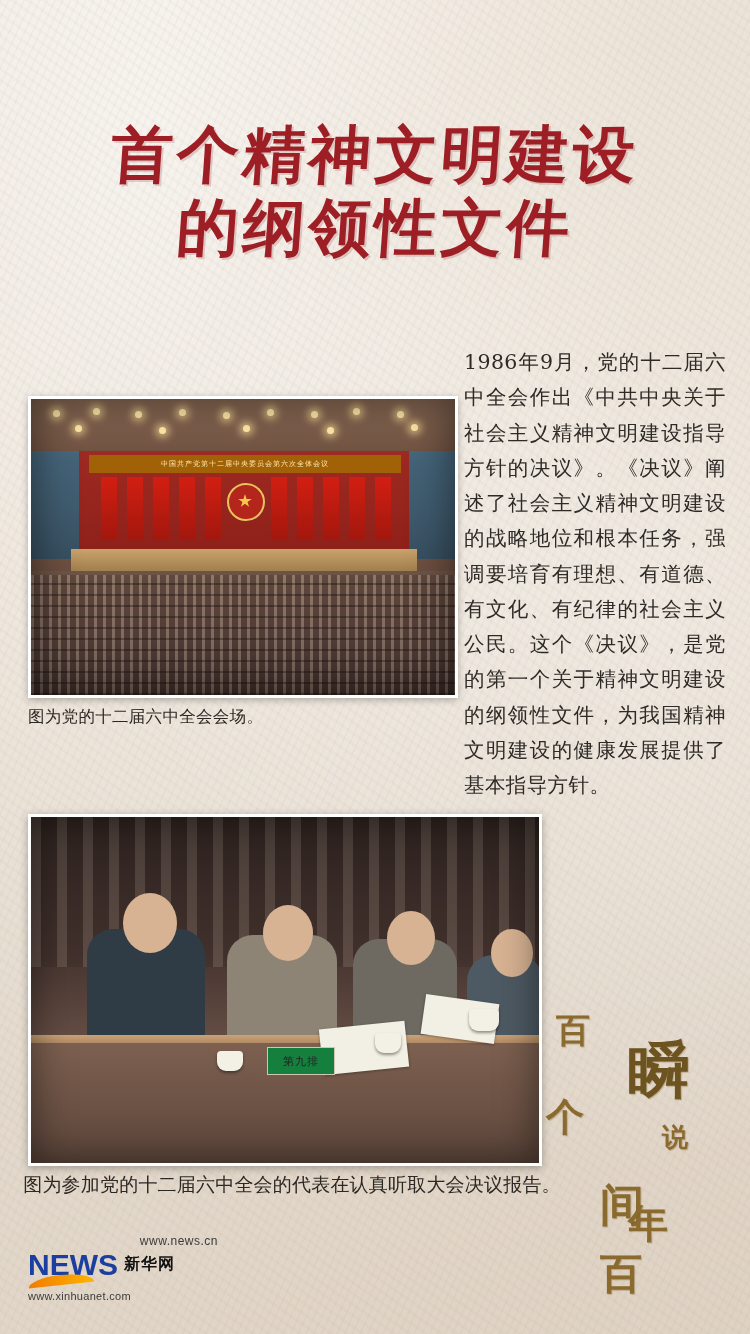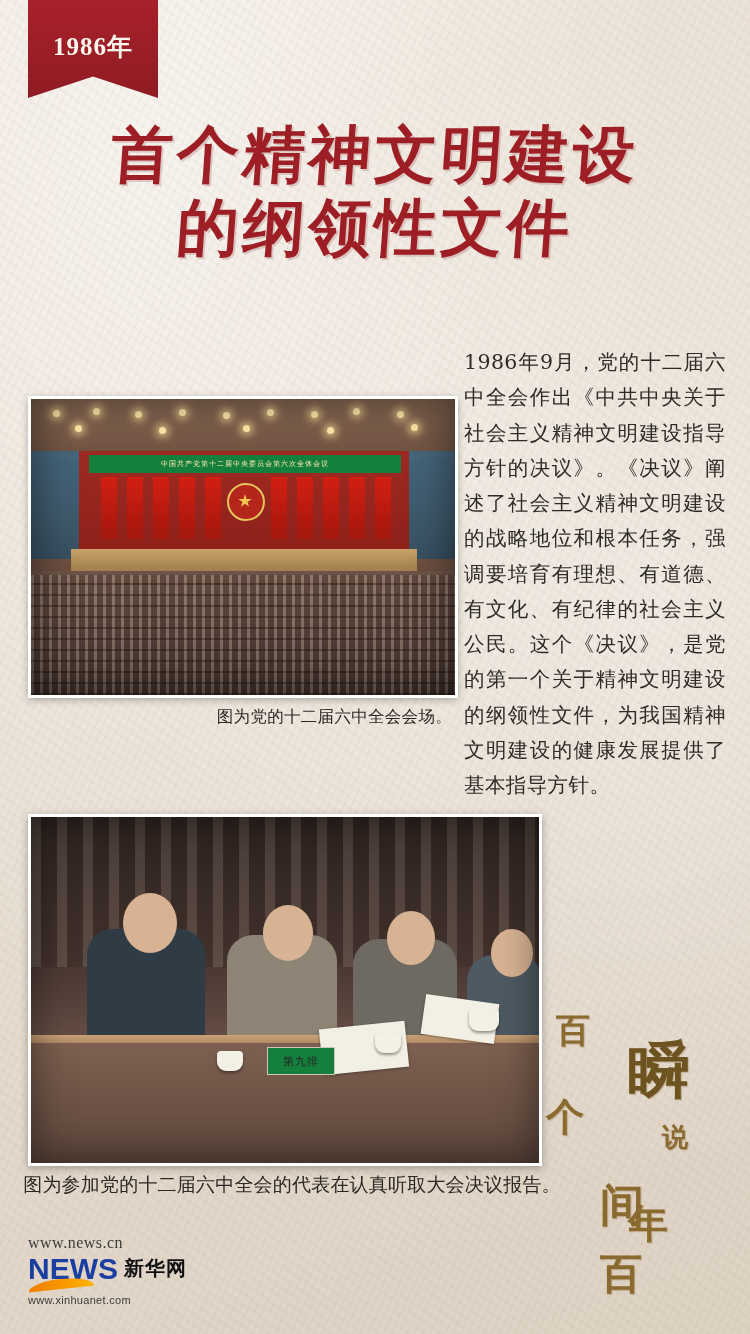--- a/index.html
+++ b/index.html
@@ -70,21 +70,21 @@
   
   .photo1{
     position:absolute;left:28px;top:396px;width:424px;height:296px;
     border:3px solid #fff;
     box-shadow:0 2px 7px rgba(0,0,0,.28);
     overflow:hidden;
     background:#2b1a16;
   }
   .cap1{
     position:absolute;left:28px;top:706px;width:424px;
-    text-align:right;
+    text-align:left;
     font-family:"DejaVu Serif", serif;
     font-size:16.5px;color:#2d2824;letter-spacing:.3px;
   }
   
   .photo2{
     position:absolute;left:28px;top:814px;width:508px;height:346px;
     border:3px solid #fff;
     box-shadow:0 2px 8px rgba(0,0,0,.3);
     overflow:hidden;background:#241a17;
   }
@@ -92,21 +92,21 @@
     position:absolute;left:22px;top:1172px;width:540px;
     font-family:"DejaVu Serif", serif;
     font-size:19px;color:#2d2824;letter-spacing:.2px;text-align:center;
   }
   
   .p1-hall{position:absolute;inset:0;background:linear-gradient(180deg,#5c4036 0%,#6a4b3c 22%,#7a5947 38%,#6b4e40 58%,#4a3630 100%);}
   .p1-ceil{position:absolute;left:0;top:0;width:100%;height:60px;background:linear-gradient(180deg,#8a6a55,#6d5040);}
   .p1-lights{position:absolute;left:0;top:8px;width:100%;height:20px;}
   .p1-lights i{position:absolute;width:7px;height:7px;border-radius:50%;background:#ffe9a8;box-shadow:0 0 8px 3px rgba(255,225,150,.85);}
   .p1-stage{position:absolute;left:48px;top:52px;width:330px;height:108px;background:linear-gradient(180deg,#9e2a22 0%,#8d2019 100%);}
-  .p1-banner{position:absolute;left:58px;top:56px;width:312px;height:18px;background:#15803d;color:#ffe9b0;font-size:7px;display:flex;align-items:center;justify-content:center;letter-spacing:1px;font-family:"DejaVu Serif",serif;}
+  .p1-banner{position:absolute;left:58px;top:56px;width:312px;height:18px;background:#a16207;color:#ffe9b0;font-size:7px;display:flex;align-items:center;justify-content:center;letter-spacing:1px;font-family:"DejaVu Serif",serif;}
   .p1-emblem{position:absolute;left:196px;top:84px;width:34px;height:34px;border-radius:50%;background:#b4261c;border:2px solid #e8c45c;}
   .p1-emblem::after{content:"";position:absolute;left:9px;top:9px;width:14px;height:14px;background:#f2c94c;clip-path:polygon(50% 0,61% 35%,98% 35%,68% 57%,79% 91%,50% 70%,21% 91%,32% 57%,2% 35%,39% 35%);}
   .p1-flag{position:absolute;top:78px;width:16px;height:62px;background:linear-gradient(180deg,#d21f12,#a3170d);}
   .p1-side{position:absolute;top:52px;width:52px;height:108px;background:linear-gradient(180deg,#3f6a86,#2d4f66);opacity:.85;}
   .p1-rostrum{position:absolute;left:40px;top:150px;width:346px;height:24px;background:linear-gradient(180deg,#caa36a,#9d7b4c);}
   .p1-floor{position:absolute;left:0;top:172px;width:100%;height:124px;background:linear-gradient(180deg,#6d5447 0%,#54403a 60%,#3d2e2a 100%);}
   .p1-seats{position:absolute;left:0;top:176px;width:100%;height:120px;
      background-image:repeating-linear-gradient(0deg, rgba(20,12,10,.35) 0 2px, rgba(255,255,255,0) 2px 11px),
                       repeating-linear-gradient(90deg, rgba(230,215,190,.28) 0 3px, rgba(60,40,35,.25) 3px 9px);}
   .p1-vign{position:absolute;inset:0;box-shadow:inset 0 0 44px rgba(0,0,0,.55);}
@@ -134,39 +134,36 @@
   .c1{left:14px;top:8px;font-size:34px;}
   .c2{left:4px;top:92px;font-size:38px;}
   .c3{left:58px;top:176px;font-size:44px;}
   .c4{left:58px;top:246px;font-size:42px;}
   .c5{left:86px;top:28px;font-size:62px;color:#6d5320;}
   .c6{left:120px;top:120px;font-size:26px;}
   
   .logo{
     position:absolute;left:28px;bottom:26px;width:190px;height:74px;
   }
-  .logo-url-top{font-family:Liberation Serif, serif;font-size:16px;color:#3b3b3b;letter-spacing:.5px;}
+  .logo-url-top{font-family:Liberation Sans, sans-serif;font-size:12px;color:#3b3b3b;letter-spacing:.5px;text-align:right;}
   .logo-main{display:flex;align-items:center;gap:6px;margin-top:3px;}
   .logo-news{
     font-family:"Liberation Sans",sans-serif;font-weight:700;font-size:30px;color:#1a3fa0;
     line-height:.9;letter-spacing:0px;position:relative;
   }
   .logo-swoosh{position:absolute;left:0;bottom:-7px;width:66px;height:10px;
     background:linear-gradient(90deg,#f07c00,#ffb300);border-radius:50%/100% 100% 0 0;transform:rotate(-6deg);}
-  .logo-cn{font-family:"DejaVu Serif",serif;font-size:20px;color:#111;font-weight:700;letter-spacing:1px;}
+  .logo-cn{font-family:"DejaVu Serif",serif;font-size:16px;color:#111;font-weight:700;letter-spacing:1px;}
   .logo-url-bot{font-family:"Liberation Sans",sans-serif;font-size:11px;color:#3b3b3b;margin-top:12px;letter-spacing:.3px;}
 </style>
 </head>
 <body>
 
 <div class="poster">
 
-  <div class="ribbon">
-    <div class="year">1986年</div>
-  </div>
 
   <div class="title-block">
     <div class="title-line l1">首个精神文明建设</div>
     <div class="title-line l2">的纲领性文件</div>
   </div>
 
   <div class="article">1986年9月，党的十二届六中全会作出《中共中央关于社会主义精神文明建设指导方针的决议》。《决议》阐述了社会主义精神文明建设的战略地位和根本任务，强调要培育有理想、有道德、有文化、有纪律的社会主义公民。这个《决议》，是党的第一个关于精神文明建设的纲领性文件，为我国精神文明建设的健康发展提供了基本指导方针。</div>
 
   <div class="photo1">
     <div class="p1-hall"></div>

